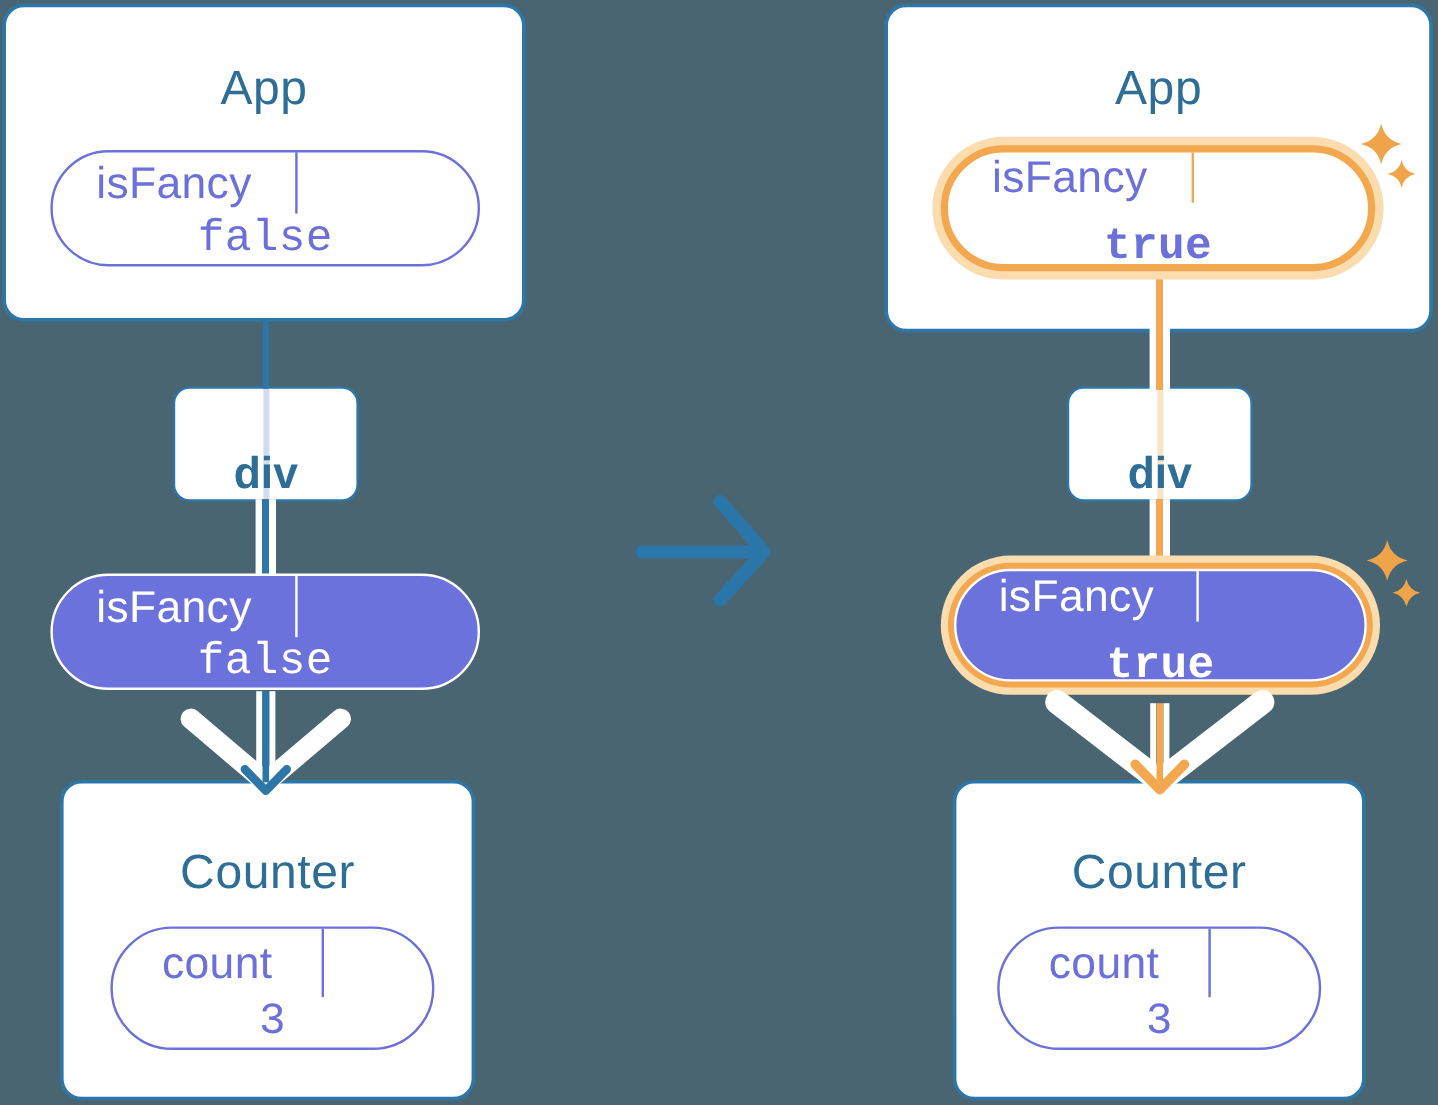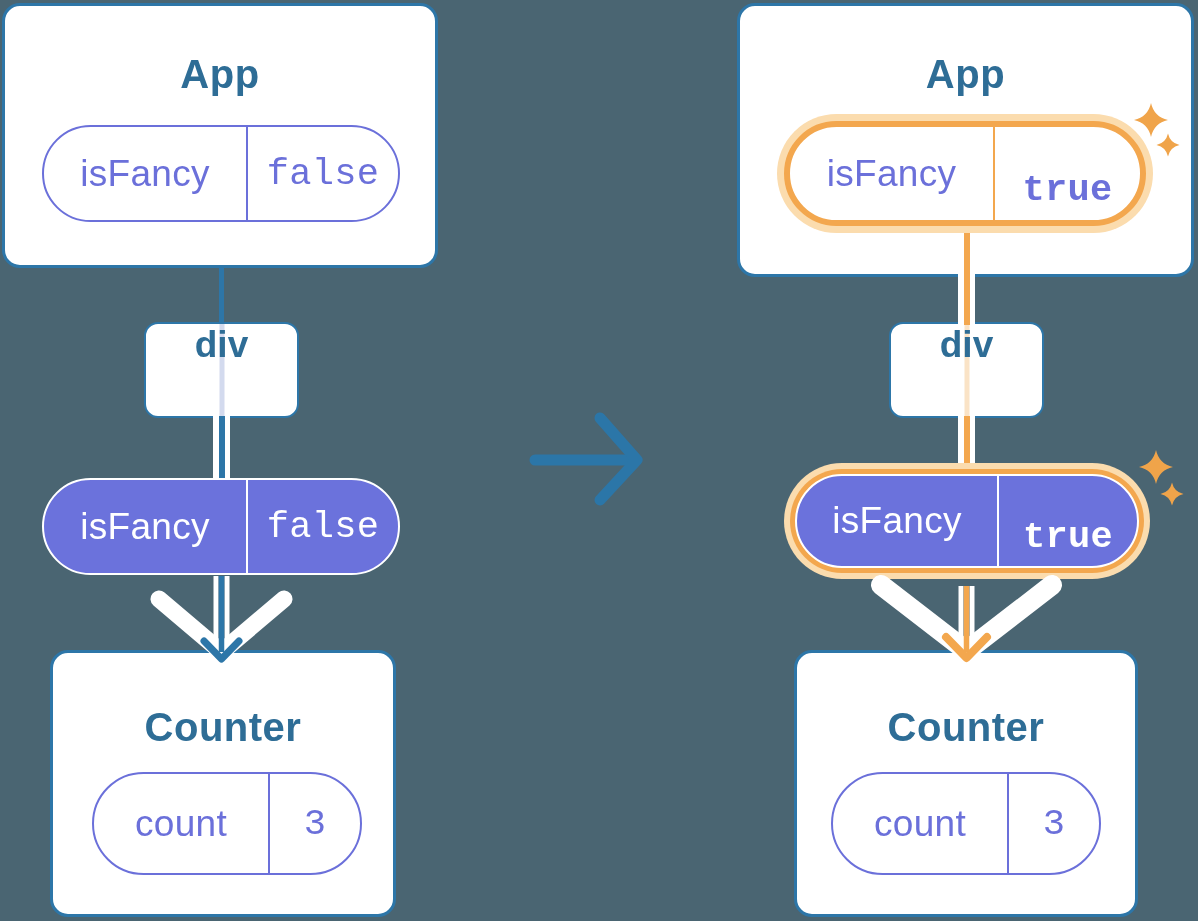--- a/index.html
+++ b/index.html
@@ -8,34 +8,34 @@
     position: relative; width: 1198px; height: 921px;
     background: #4a6572; overflow: hidden;
     font-family: "Liberation Sans", sans-serif;
   }
   .card {
     position: absolute; background: #fff;
     border: 3px solid #2d76a8; border-radius: 18px;
   }
   .card-title {
     position: absolute; left: 0; width: 100%; text-align: center;
-    font-size: 40px; font-weight: 700; color: #2e6d96; letter-spacing: .5px;
+    font-size: 40px; font-weight: 400; color: #2e6d96; letter-spacing: .5px;
   }
   .mini-card {
     position: absolute; background: #fff;
     border: 2.5px solid #2d76a8; border-radius: 14px;
-    display: flex; align-items: flex-start; justify-content: center;
+    display: flex; align-items: flex-end; justify-content: center;
   }
   .mini-label { position: relative; z-index: 2; font-size: 37px; font-weight: 600; color: #2e6d96; }
   .stripe { position: absolute; left: 50%; top: 0; bottom: 0; width: 5px; transform: translateX(-50%); z-index: 1; }
   .stripe-indigo { background: #d3daee; }
   .stripe-orange { background: #fae3c6; }
   .pill {
     position: absolute; display: flex; border-radius: 999px;
-    font-size: 37px; letter-spacing: .3px; z-index: 4;
+    font-size: 37px; letter-spacing: .3px; z-index: 4; flex-direction: column;
   }
   .pill .cell { display: flex; align-items: center; justify-content: center; height: 100%; }
   .pill .value { flex: 1; font-family: Liberation Mono, monospace; }
   .pill-plain { background: #fff; border: 2.5px solid #6b70da; color: #6b70da; }
   .pill-plain .label { border-right: 2.5px solid #6b70da; }
   .pill-state { background: #6b72dc; border: 2.5px solid #fff; color: #fff; }
   .pill-state .label { border-right: 2.5px solid #fff; }
   .pill-app-hl { background: #fff; border: 6px solid #f3a74e; color: #6b70da; box-shadow: 0 0 0 7px #fbdcae; }
   .pill-app-hl .label { border-right: 2.5px solid #f3a74e; }
   .pill-state-hl { background: #6b72dc; border: 2.5px solid #fff; color: #fff; box-shadow: 0 0 0 5px #f3a74e, 0 0 0 11px #fbdcae; }

